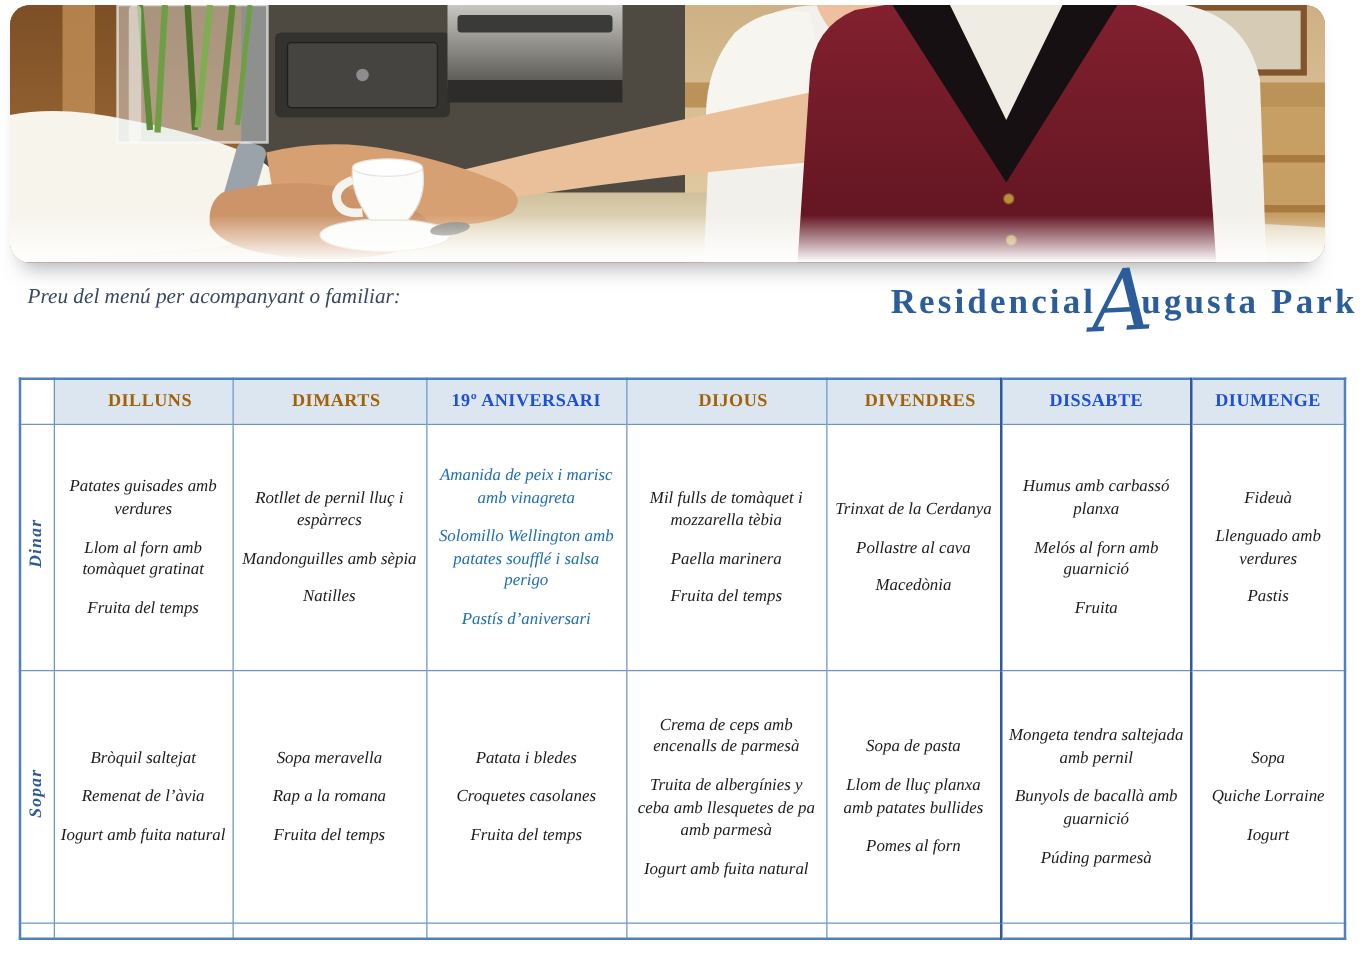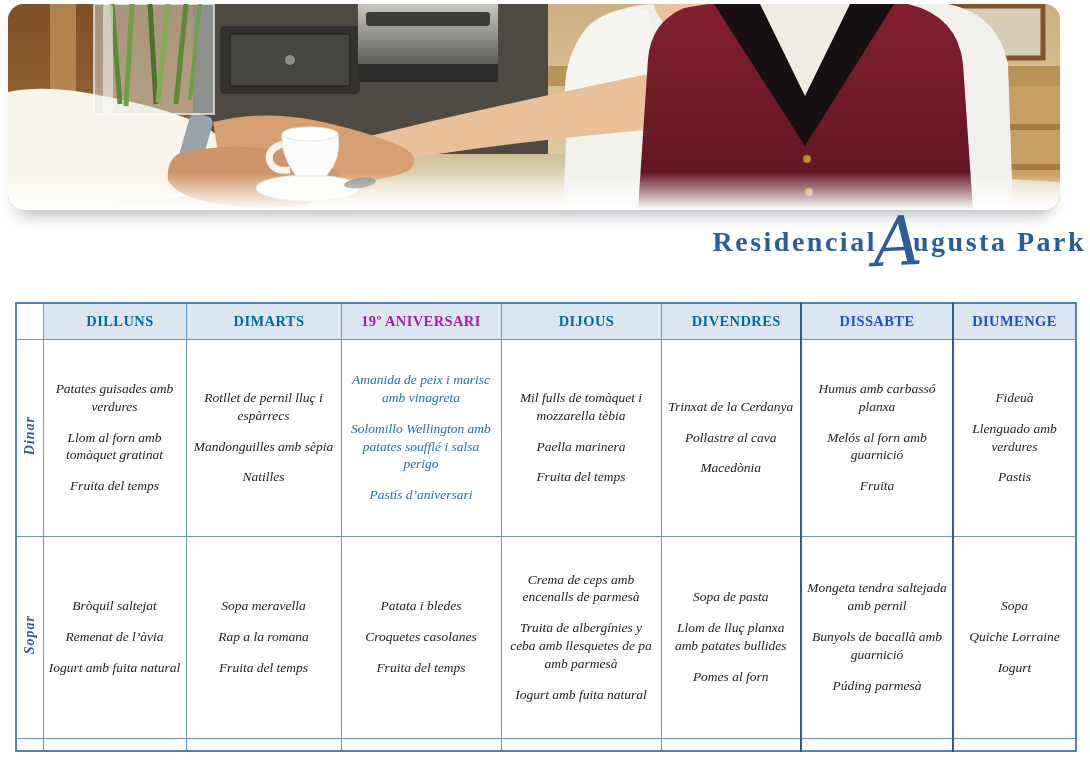--- a/index.html
+++ b/index.html
@@ -23,22 +23,22 @@
           font-family:"DejaVu Serif", serif; transform:rotate(-3deg); }
 
   
   table.menu { position:absolute; left:15px; top:302px; width:1060px;
                border-collapse:collapse; table-layout:fixed;
                border:2px solid #4f81bd; }
   .menu th, .menu td { border:1px solid #6b96c2; }
   .menu thead th { background:#dce6f1; height:36px; font-size:14.5px; font-weight:bold;
                    letter-spacing:.4px; text-align:center; }
   .menu thead th.corner { background:#fff; }
-  th.blue { color:#0369a1;padding-left:11px; }
-  th.red  { color:#a21caf; }
+  th.blue { color:#a16207;padding-left:11px; }
+  th.red  { color:#1d4ed8; }
   th.dark { color:#1d4ed8; }
   .sab { border-left:2px solid #2e5b97 !important; border-right:2px solid #2e5b97 !important; }
   td.cell { font-style:italic; font-size:13.5px; color:#1b1b1b; text-align:center;
             vertical-align:middle; padding:6px 5px; background:#fff; line-height:1.32; }
   tr.r-dinar td { height:197px; }
   tr.r-sopar td { height:202px; }
   tr.r-foot td { height:13px; background:#fff; }
   .dish { margin:13px 0; }
   td.anniv .dish { color:#1e6db6; font-weight:normal; }
   td.row-label { background:#fff; text-align:center; vertical-align:middle; }
@@ -140,20 +140,21 @@
         <path d="M178,0 L168,100" stroke="#5d8a36" stroke-width="5"></path>
         <path d="M192,0 L182,96" stroke="#6f9f44" stroke-width="4"></path>
         <rect x="95" y="0" width="10" height="110" rx="4" fill="rgba(255,255,255,.5)"></rect>
       </g>
 
       <rect x="0" y="168" width="1052" height="38" fill="url(#fadeGrad)"></rect>
     </svg>
   </div>
 
   <div class="pricing">
+    <div>Preu del menú per acompanyant o familiar:</div>
   </div>
 
   <div class="logo"><span>Residencial</span><span class="lg-a">A</span><span>ugusta Park</span></div>
 
   <table class="menu">
     <colgroup>
       <col style="width:27px">
         <col style="width:143px">
         <col style="width:155px">
         <col style="width:160px">

